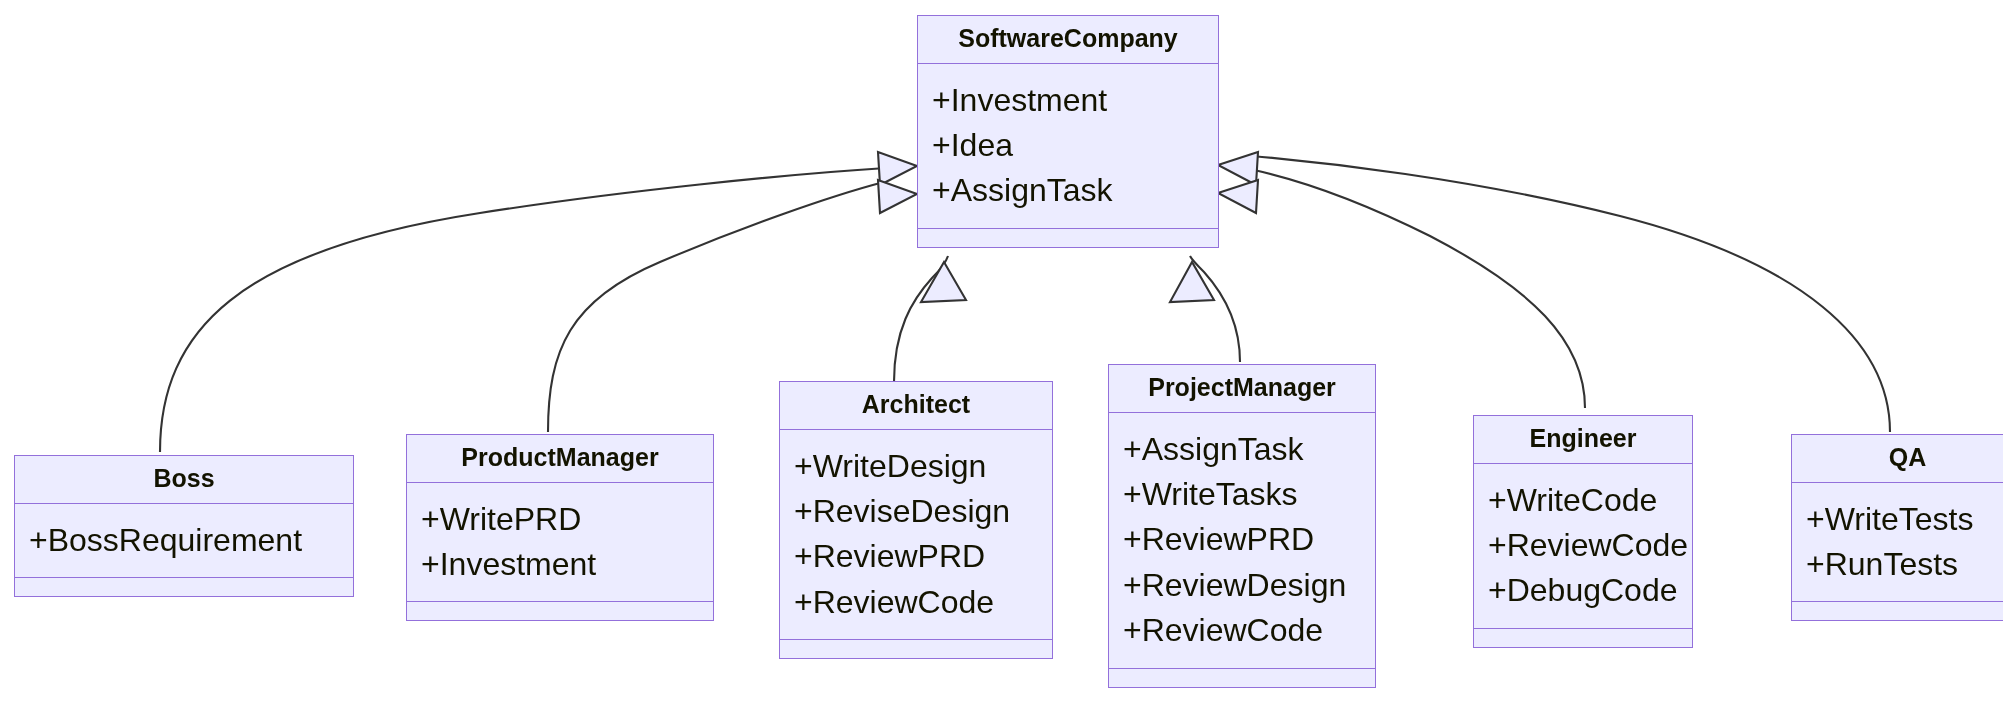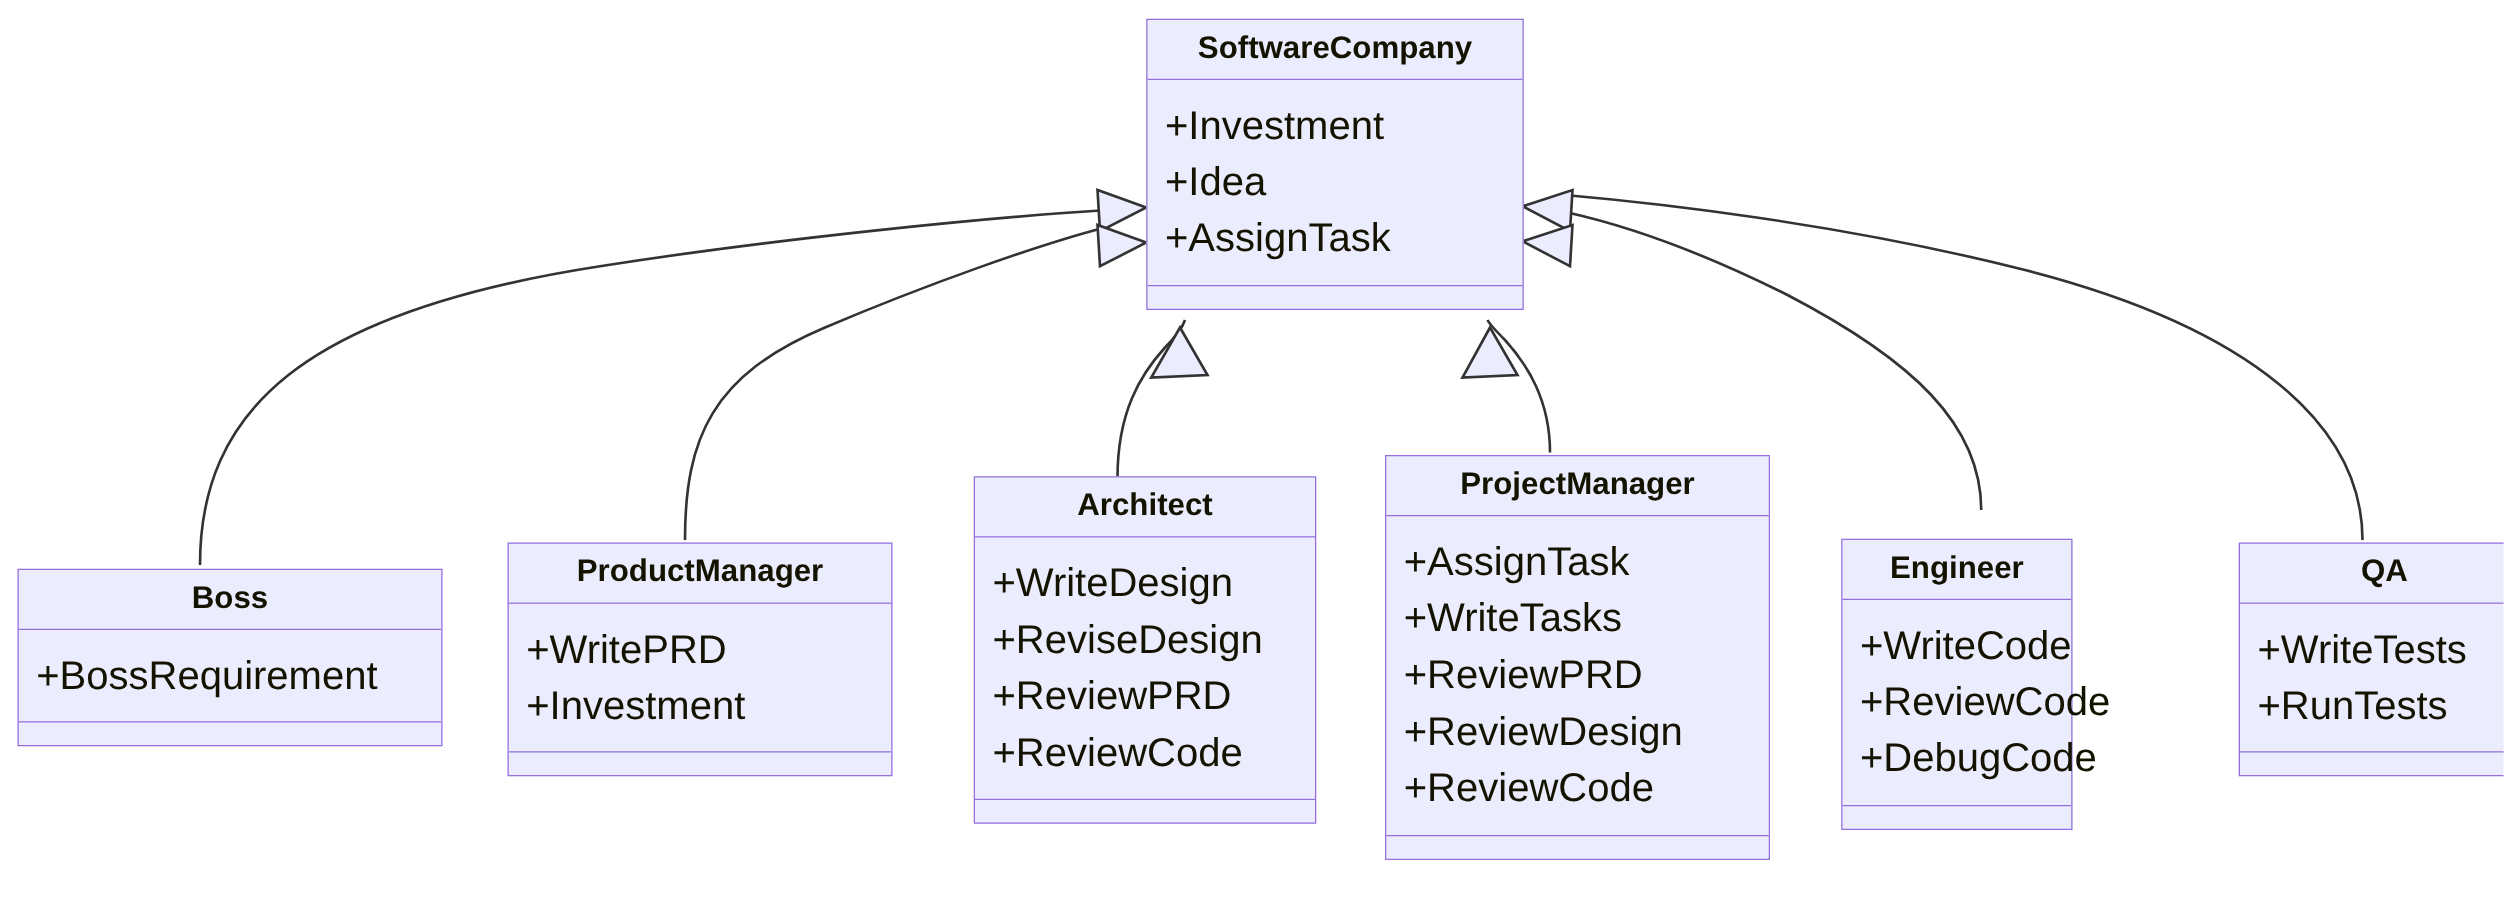--- a/index.html
+++ b/index.html
@@ -120,33 +120,33 @@
     <div class="class-title">Architect</div>
     <div class="class-attrs">
       <div class="attr-line">+WriteDesign</div>
       <div class="attr-line">+ReviseDesign</div>
       <div class="attr-line">+ReviewPRD</div>
       <div class="attr-line">+ReviewCode</div>
     </div>
     <div class="class-methods"></div>
   </div>
 
-  <div class="uml-class" style="left:1108px; top:364px; width:308px;">
+  <div class="uml-class" style="left:1108px; top:364px; width:268px;">
     <div class="class-title">ProjectManager</div>
     <div class="class-attrs">
       <div class="attr-line">+AssignTask</div>
       <div class="attr-line">+WriteTasks</div>
       <div class="attr-line">+ReviewPRD</div>
       <div class="attr-line">+ReviewDesign</div>
       <div class="attr-line">+ReviewCode</div>
     </div>
     <div class="class-methods"></div>
   </div>
 
-  <div class="uml-class" style="left:1473px; top:431px; width:185px;">
+  <div class="uml-class" style="left:1473px; top:415px; width:220px;">
     <div class="class-title">Engineer</div>
     <div class="class-attrs">
       <div class="attr-line">+WriteCode</div>
       <div class="attr-line">+ReviewCode</div>
       <div class="attr-line">+DebugCode</div>
     </div>
     <div class="class-methods"></div>
   </div>
 
   <div class="uml-class" style="left:1791px; top:434px; width:233px;">

